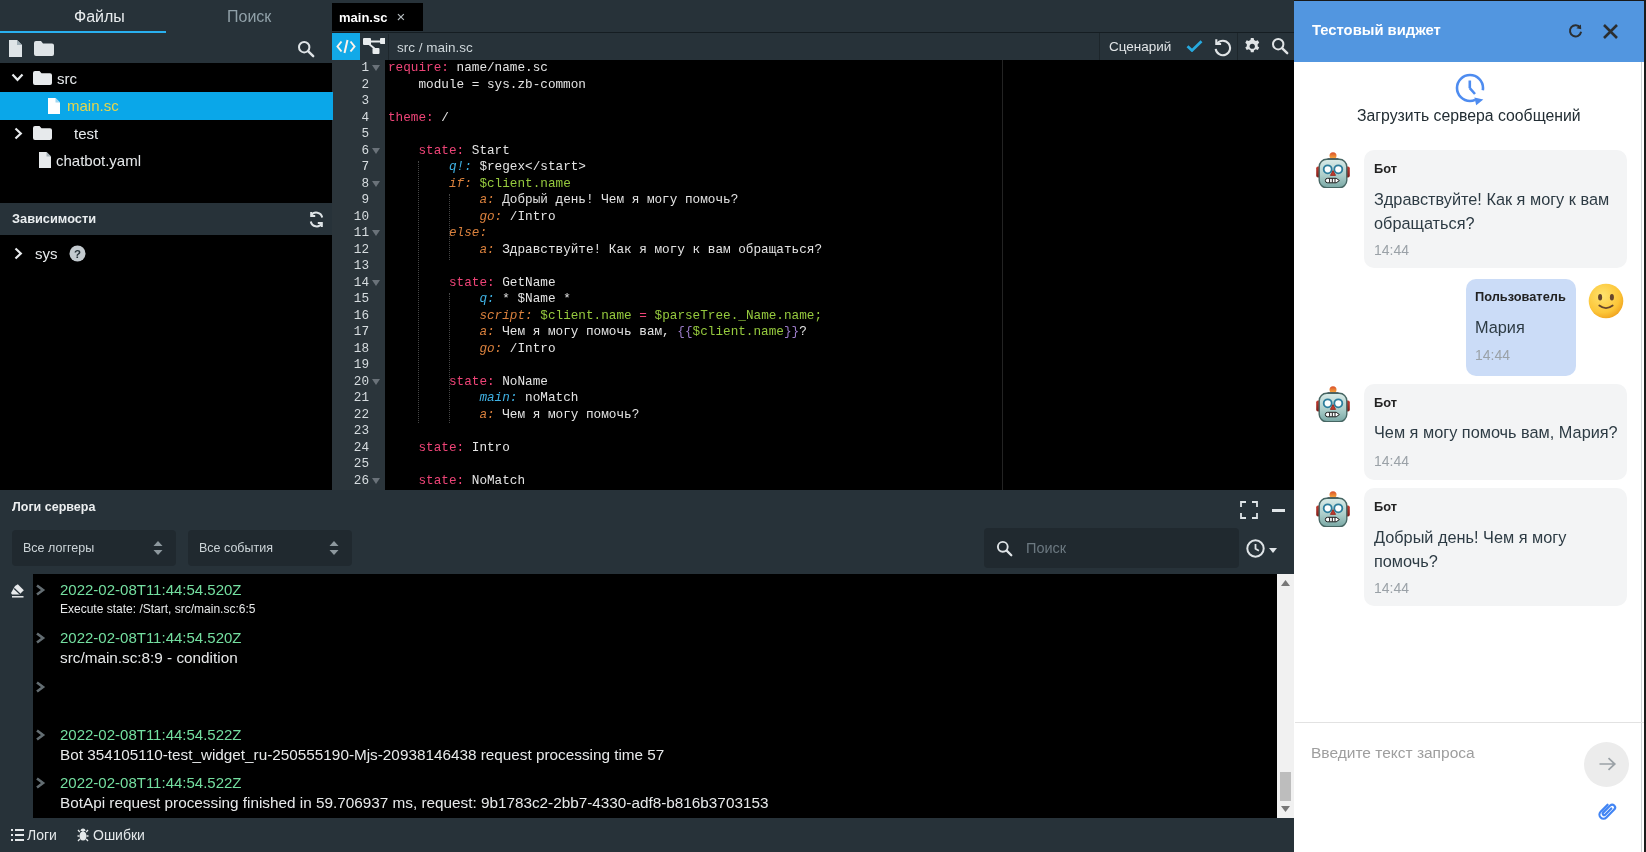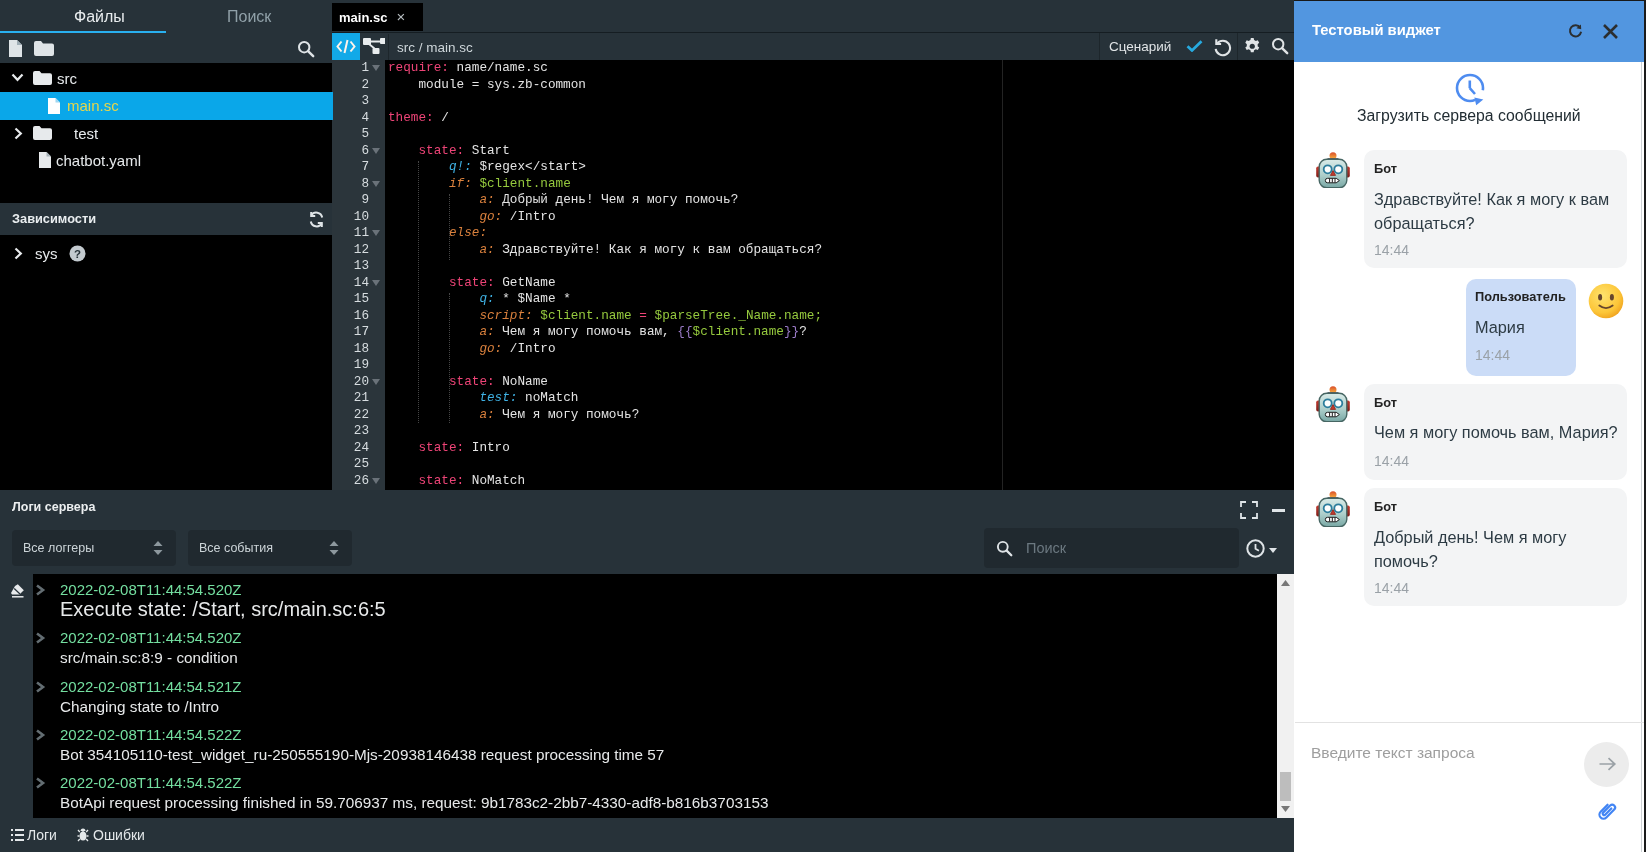--- a/index.html
+++ b/index.html
@@ -135,21 +135,21 @@
         <span class="orange">else:</span>
             <span class="orange">a:</span> Здравствуйте! Как я могу к вам обращаться?
 
         <span class="pink">state:</span> GetName
             <span class="cyan">q:</span> * $Name *
             <span class="orange">script:</span> <span class="green">$client.name</span> <span class="pink">=</span> <span class="green">$parseTree._Name.name;</span>
             <span class="orange">a:</span> Чем я могу помочь вам, <span class="purple">{{</span><span class="green">$client.name</span><span class="purple">}}</span>?
             <span class="orange">go:</span> /Intro
 
         <span class="pink">state:</span> NoName
-            <span class="cyan">test:</span> noMatch
+            <span class="cyan">main:</span> noMatch
             <span class="orange">a:</span> Чем я могу помочь?
 
     <span class="pink">state:</span> Intro
 
     <span class="pink">state:</span> NoMatch</div>
   <div class="abs guide" style="left:418px;top:161px;height:262px;"></div>
   <div class="abs guide" style="left:449px;top:194px;height:66px;"></div>
   <div class="abs guide" style="left:449px;top:293px;height:130px;"></div>
   <div class="abs" style="left:1002px;top:60px;width:1px;height:430px;background:#232323;"></div>
 
@@ -247,23 +247,22 @@
     </svg>
   <div class="abs" style="left:1272px;top:509px;width:13px;height:2.5px;background:#dfe4e7;"></div>
   <div class="abs" id="logblack"></div>
 
   <svg class="abs" style="left:10px;top:583px;" width="15" height="15" viewBox="0 0 15 15">
       <path d="M7.8 1.2 L13.8 7.2 L9.5 11.5 L2 11.5 L1 10 L5 3 Z" fill="#e7eaec"></path>
       <path d="M4.2 5.5 L10 11" stroke="#273239" stroke-width="1.2"></path>
       <path d="M2 13.8 h11.5" stroke="#e7eaec" stroke-width="1.5"></path>
     </svg>
 
-  <div class="abs logwhite" style="left:60px;font-size:15px;top:581px;"><span class="loggreen">2022-02-08T11:44:54.520Z</span><br><span style="line-height:23.6px;font-size:20px;">Execute state: /Start, src/main.sc:6:5</span></div>
+  <div class="abs logwhite" style="left:60px;font-size:15px;top:581px;"><span class="loggreen">2022-02-08T11:44:54.520Z</span><br><span style="line-height:23.6px;font-size:12px;">Execute state: /Start, src/main.sc:6:5</span></div>
   <div class="abs logwhite" style="left:60px;font-size:15px;top:629px;"><span class="loggreen">2022-02-08T11:44:54.520Z</span><br><span style="line-height:23.6px;font-size:15.3px;">src/main.sc:8:9 - condition</span></div>
-  <div class="abs logwhite" style="left:60px;font-size:15px;top:678px;"><span class="loggreen">2022-02-08T11:44:54.521Z</span><br><span style="line-height:23.6px;font-size:15.3px;">Changing state to /Intro</span></div>
   <div class="abs logwhite" style="left:60px;font-size:15px;top:726px;"><span class="loggreen">2022-02-08T11:44:54.522Z</span><br><span style="line-height:23.6px;font-size:15.3px;">Bot 354105110-test_widget_ru-250555190-Mjs-20938146438 request processing time 57</span></div>
   <div class="abs logwhite" style="left:60px;font-size:15px;top:774px;"><span class="loggreen">2022-02-08T11:44:54.522Z</span><br><span style="line-height:23.6px;font-size:15.3px;">BotApi request processing finished in 59.706937 ms, request: 9b1783c2-2bb7-4330-adf8-b816b3703153</span></div>
   <svg class="abs" style="left:35px;top:584px;" width="11" height="12" viewBox="0 0 11 12">
       <path d="M2 1.5 L8 6 L2 10.5" fill="none" stroke="#636d72" stroke-width="2.6"></path>
     </svg>
   <svg class="abs" style="left:35px;top:632px;" width="11" height="12" viewBox="0 0 11 12">
       <path d="M2 1.5 L8 6 L2 10.5" fill="none" stroke="#636d72" stroke-width="2.6"></path>
     </svg>
   <svg class="abs" style="left:35px;top:681px;" width="11" height="12" viewBox="0 0 11 12">
       <path d="M2 1.5 L8 6 L2 10.5" fill="none" stroke="#636d72" stroke-width="2.6"></path>

